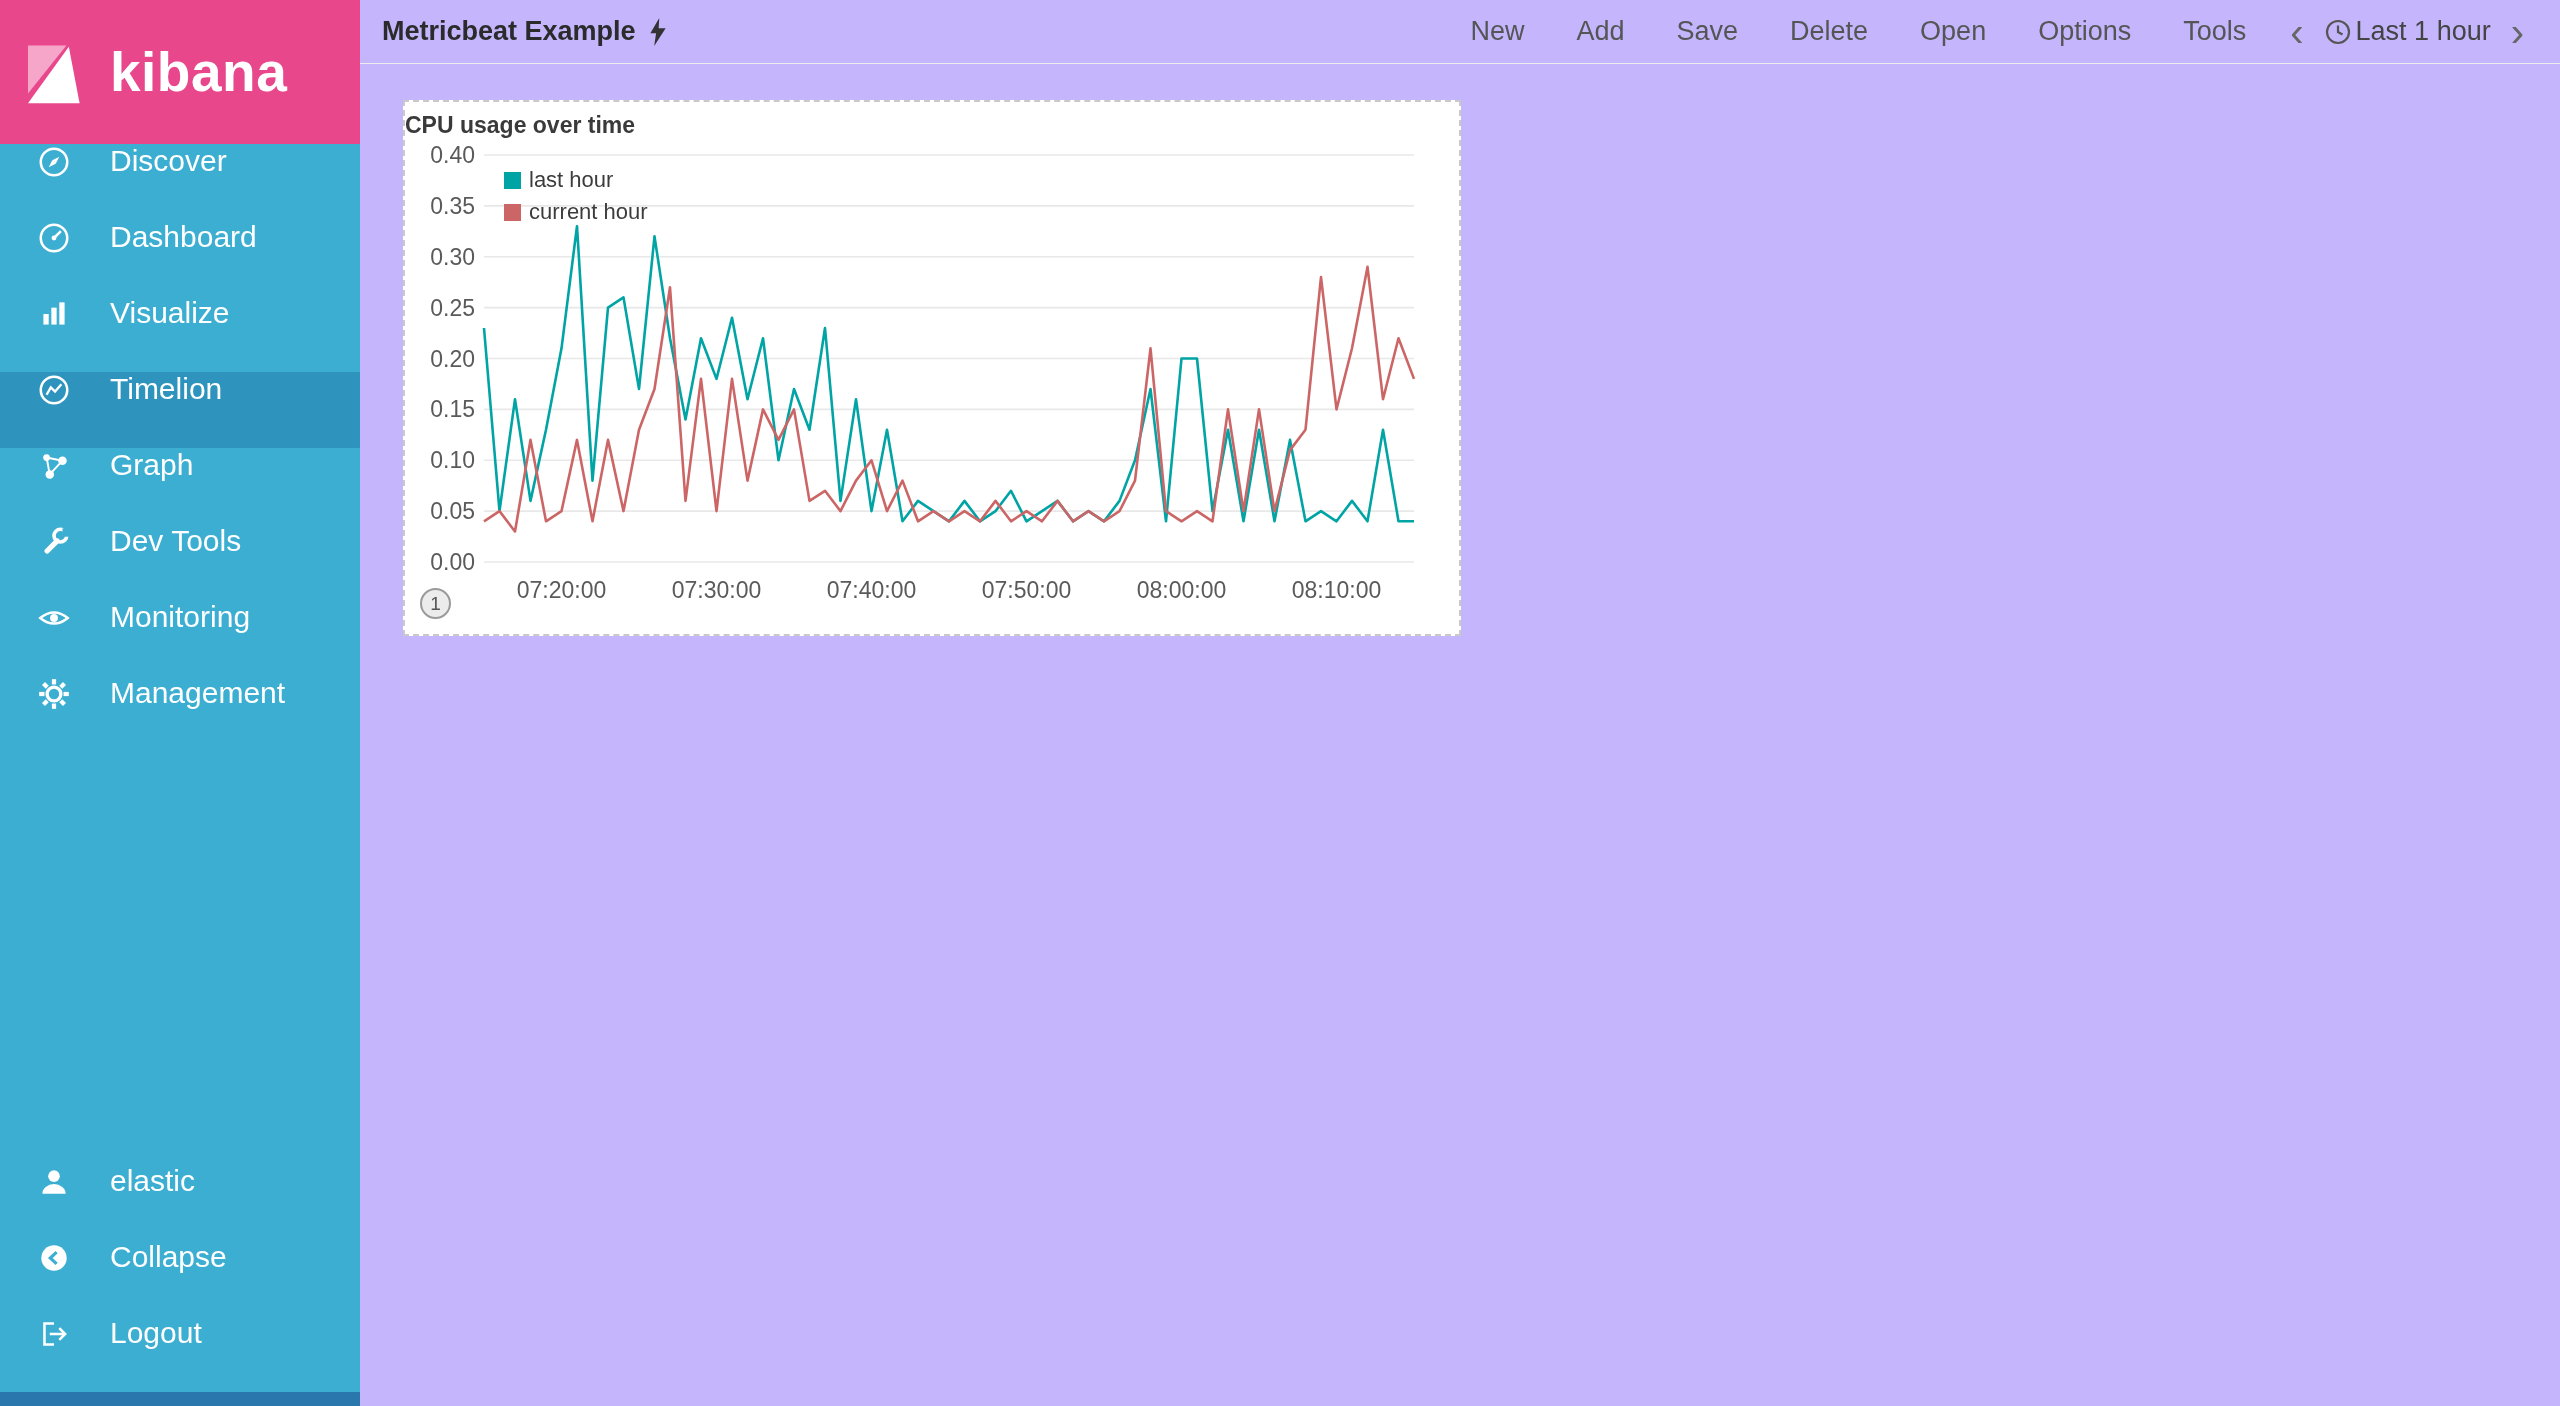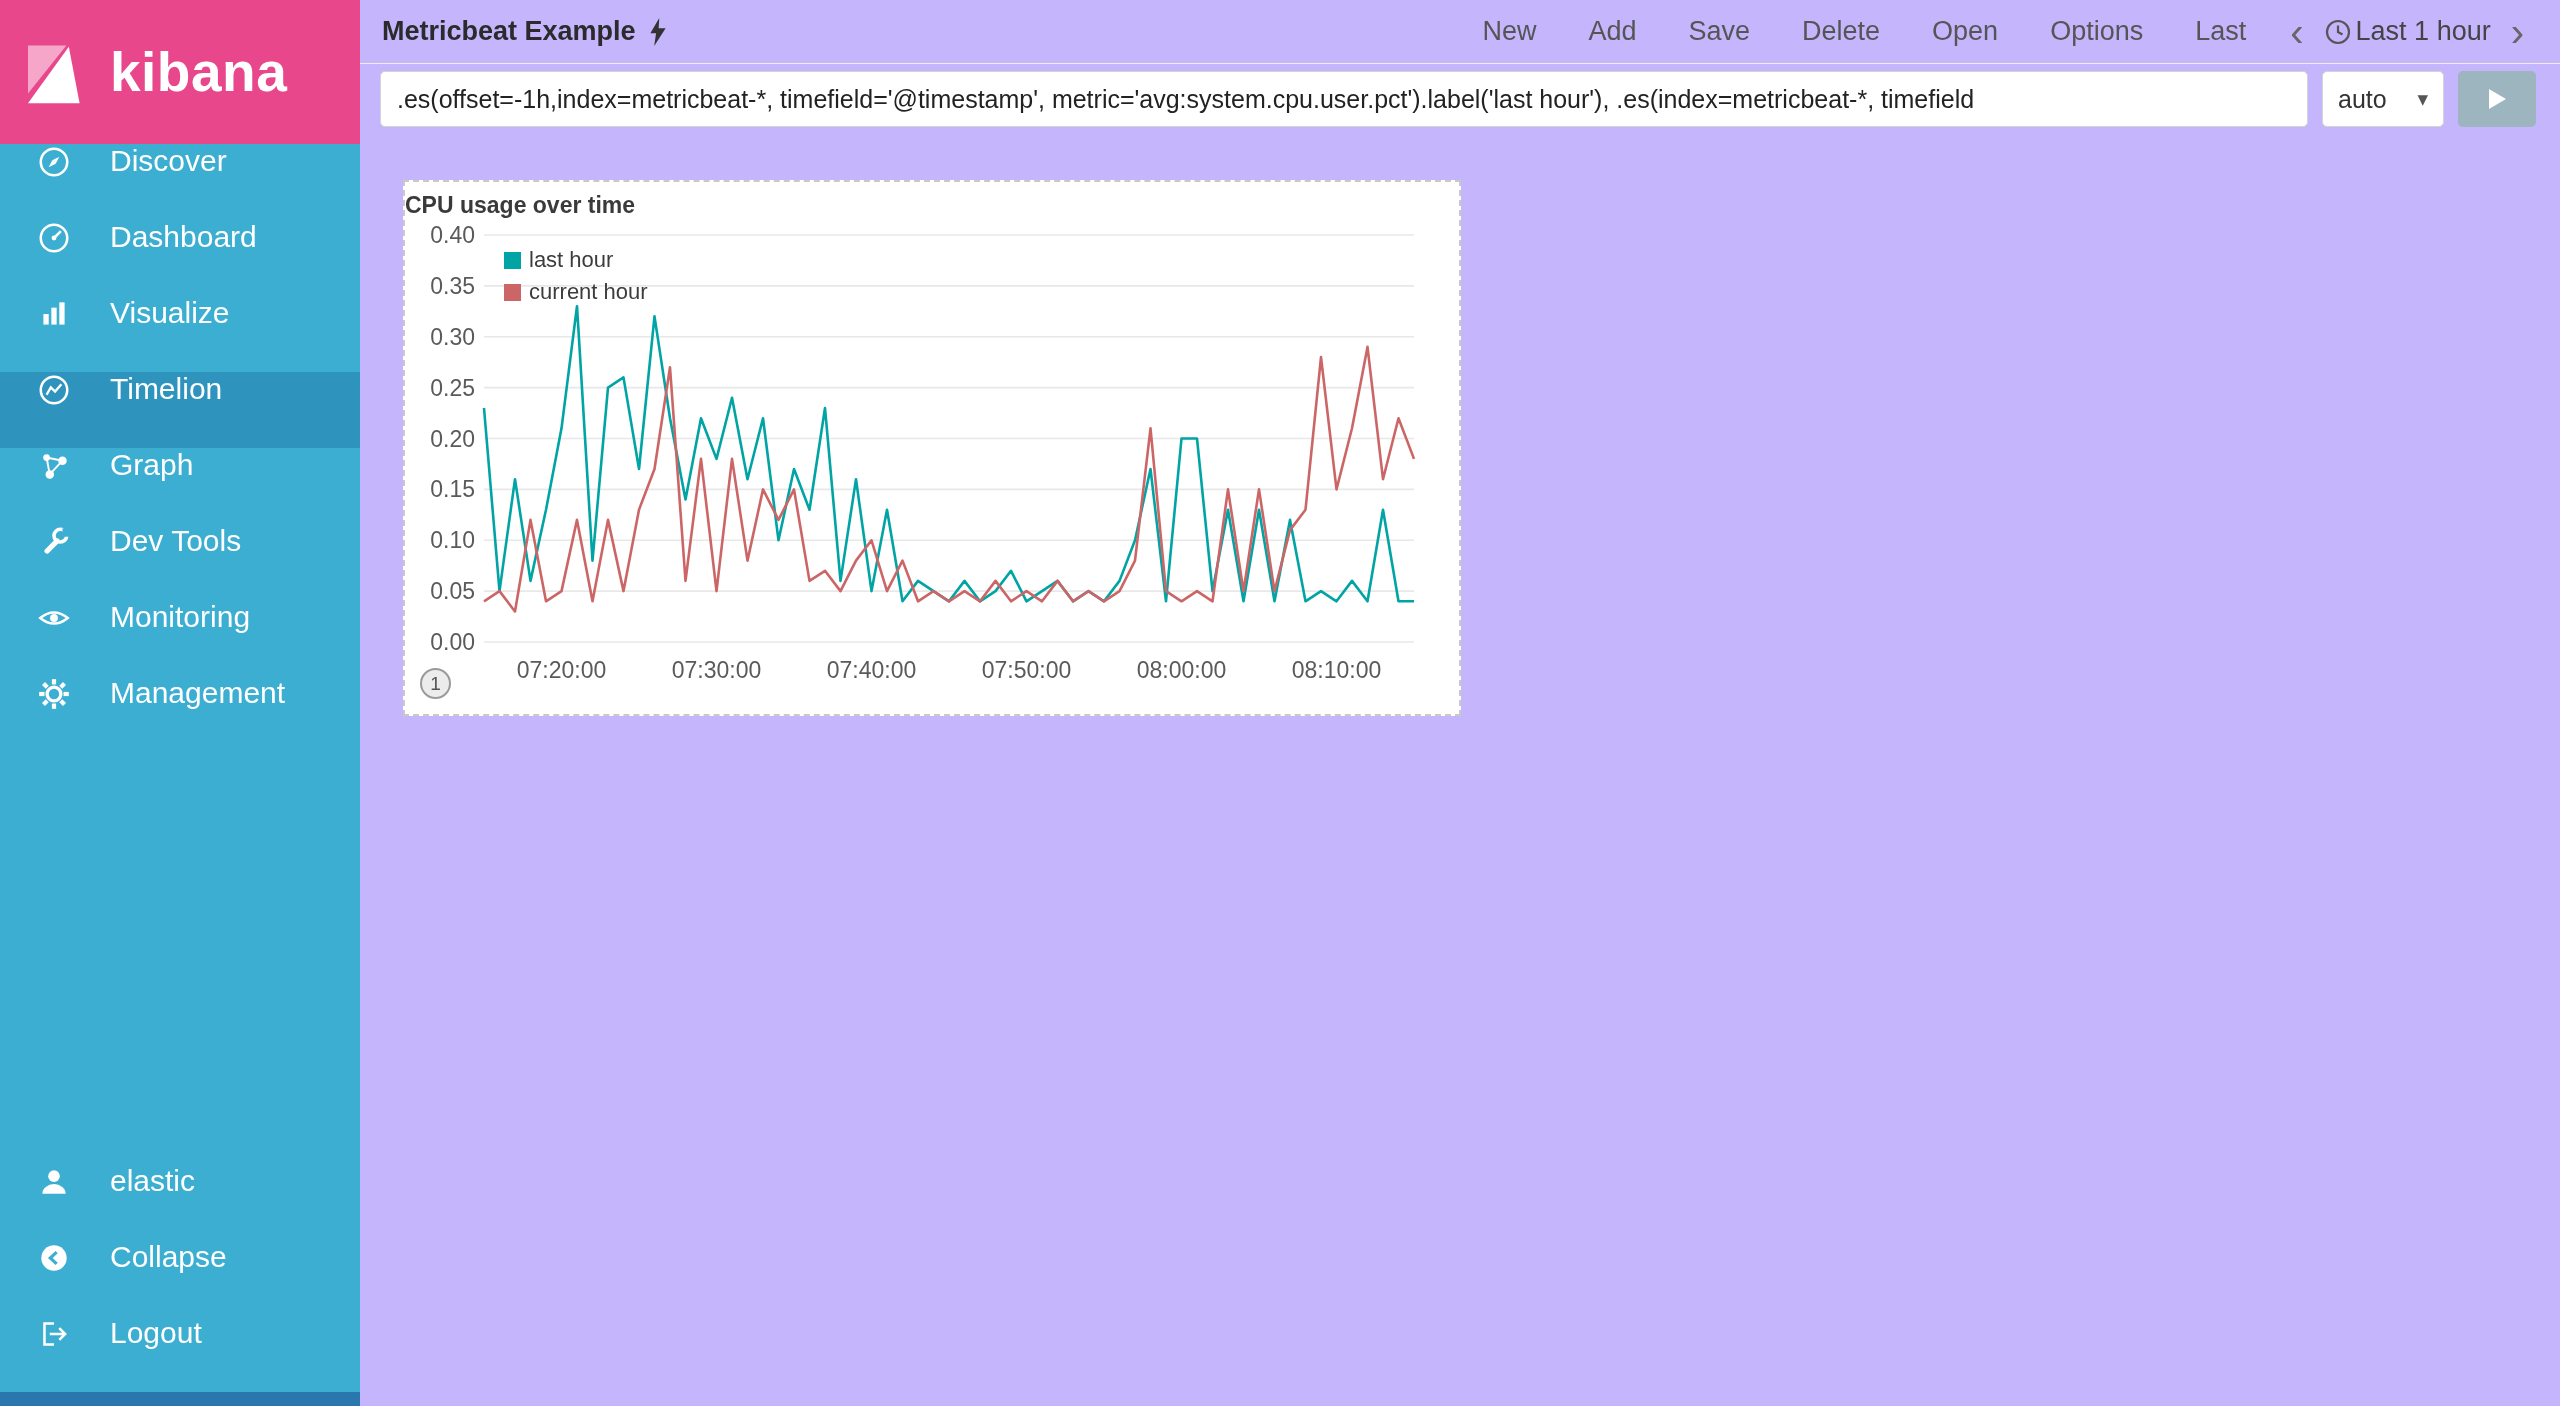--- a/index.html
+++ b/index.html
@@ -185,47 +185,35 @@
           <polygon points="8,0 1,12 5.5,12 4,22 13,8 7.5,8" fill="#333"></polygon>
         </svg>
       </div>
       <nav class="menu">
         <button class="menu-item">New</button>
         <button class="menu-item">Add</button>
         <button class="menu-item">Save</button>
         <button class="menu-item">Delete</button>
         <button class="menu-item">Open</button>
         <button class="menu-item">Options</button>
-        <button class="menu-item">Last</button>
+        <button class="menu-item">Tools</button>
       </nav>
       <div class="time-nav">
         <button class="chev">‹</button>
         <div class="timepicker">
           <svg width="28" height="28" viewBox="0 0 28 28">
             <circle cx="14" cy="14" r="11" fill="none" stroke="#555" stroke-width="2.2"></circle>
             <polyline points="14,7.5 14,14 18.5,16.5" fill="none" stroke="#555" stroke-width="2.2"></polyline>
           </svg>
           <span>Last 1 hour</span>
         </div>
         <button class="chev">›</button>
       </div>
     </header>
 
-    <div class="row2">
-      <input class="query-input" type="text" value=".es(offset=-1h,index=metricbeat-*, timefield='@timestamp', metric='avg:system.cpu.user.pct').label('last hour'), .es(index=metricbeat-*, timefield" style="">
-      <div class="interval">
-        <span>auto</span>
-        <span class="caret">▾</span>
-      </div>
-      <button class="play-btn">
-        <svg width="22" height="24" viewBox="0 0 22 24">
-          <polygon points="3,2 20,12 3,22" fill="#fff"></polygon>
-        </svg>
-      </button>
-    </div>
 
     <section class="canvas">
       <div class="panel">
         <svg id="chart-svg" width="1054" height="532" viewBox="0 0 1054 532">
             <line x1="79" y1="460" x2="1009" y2="460" stroke="#e8e8e8" stroke-width="1.6"></line>
             <text x="70" y="468" text-anchor="end" font-size="23" fill="#5a5a5a" font-family="&quot;Liberation Sans&quot;, sans-serif">0.00</text>
             <line x1="79" y1="409.125" x2="1009" y2="409.125" stroke="#e8e8e8" stroke-width="1.6"></line>
             <text x="70" y="417.125" text-anchor="end" font-size="23" fill="#5a5a5a" font-family="&quot;Liberation Sans&quot;, sans-serif">0.05</text>
             <line x1="79" y1="358.25" x2="1009" y2="358.25" stroke="#e8e8e8" stroke-width="1.6"></line>
             <text x="70" y="366.25" text-anchor="end" font-size="23" fill="#5a5a5a" font-family="&quot;Liberation Sans&quot;, sans-serif">0.10</text>

